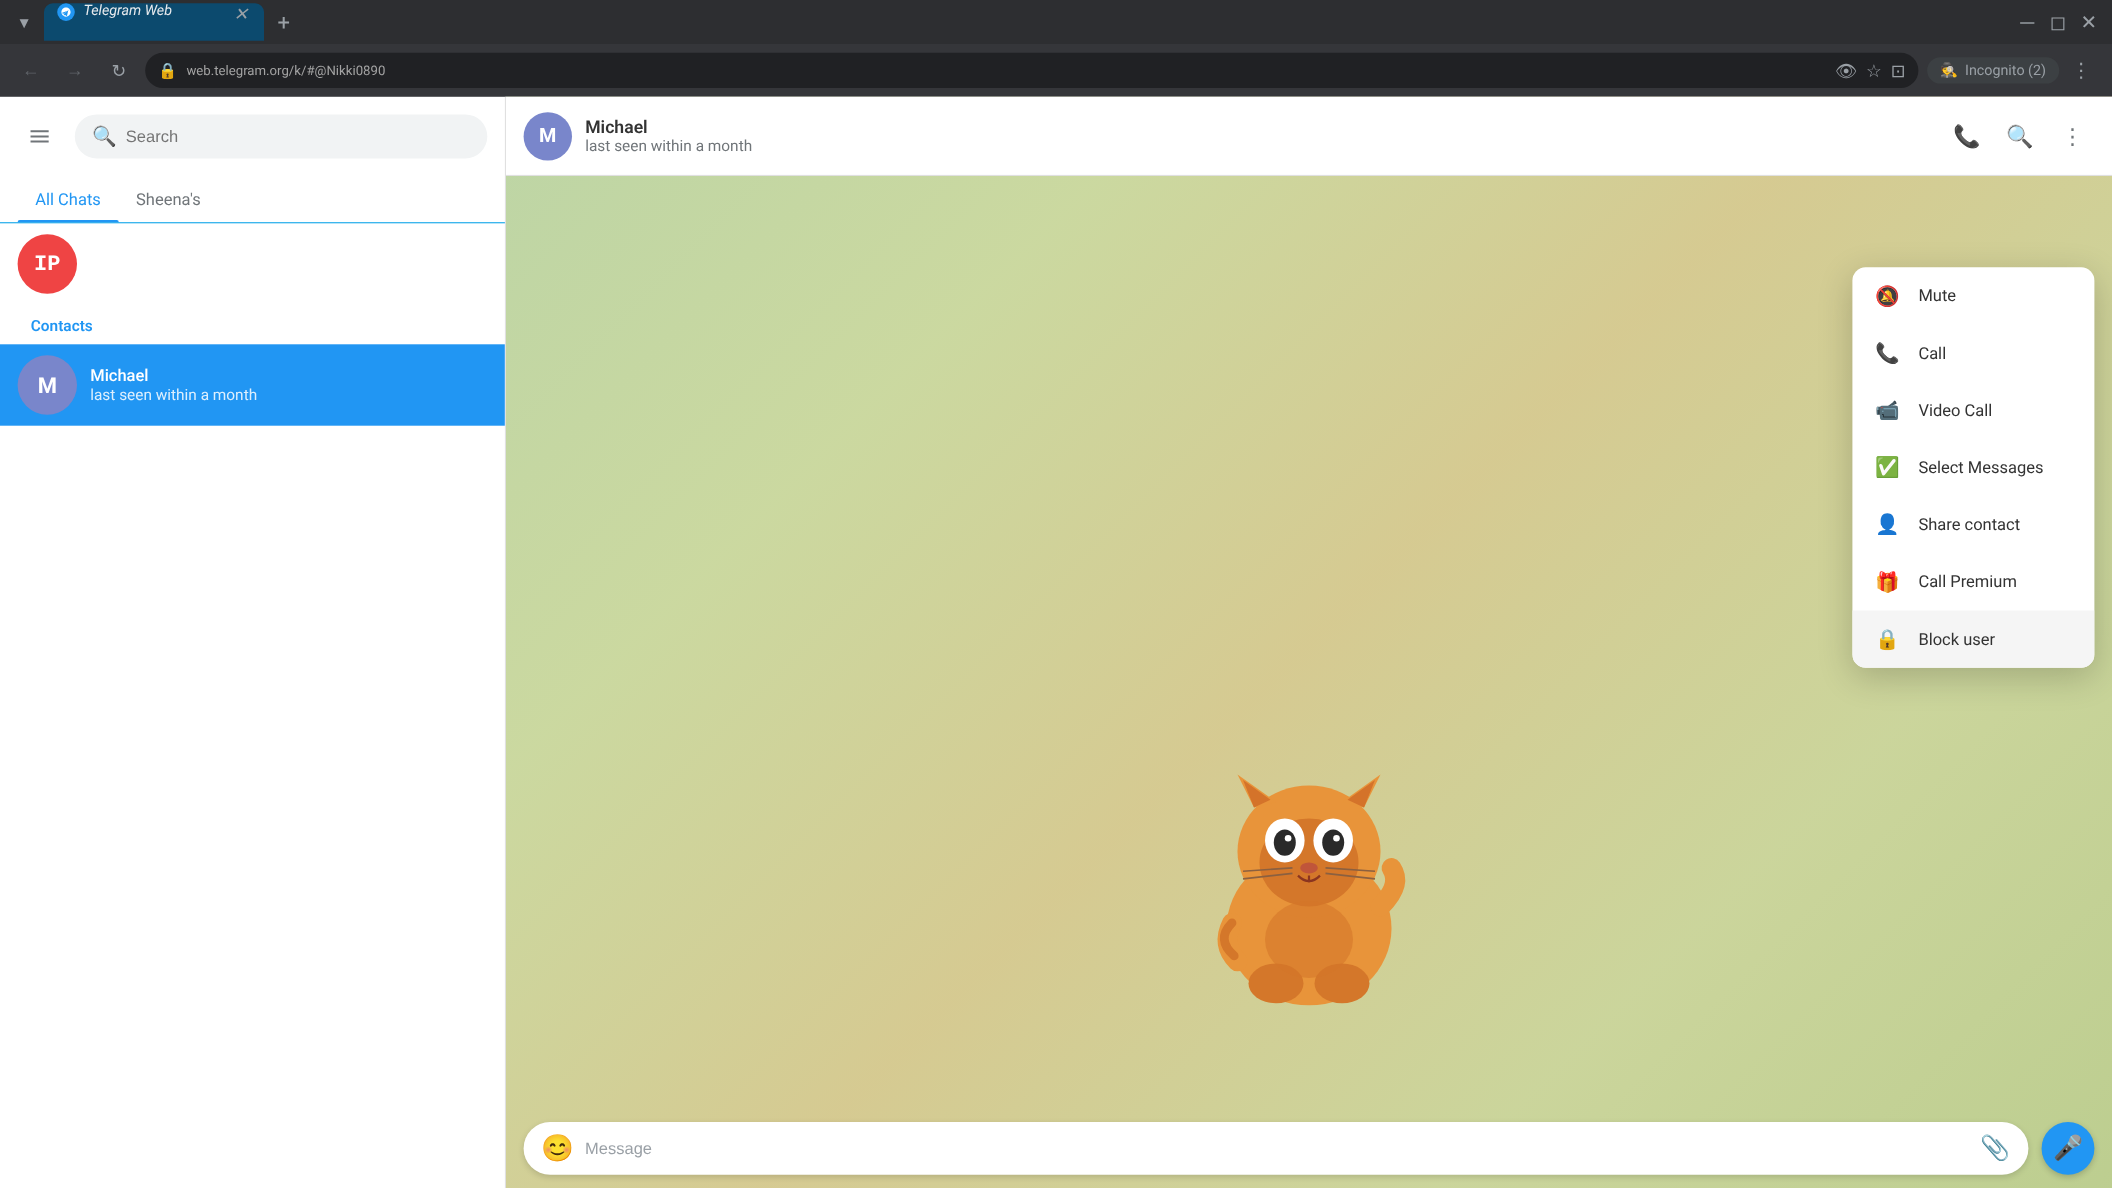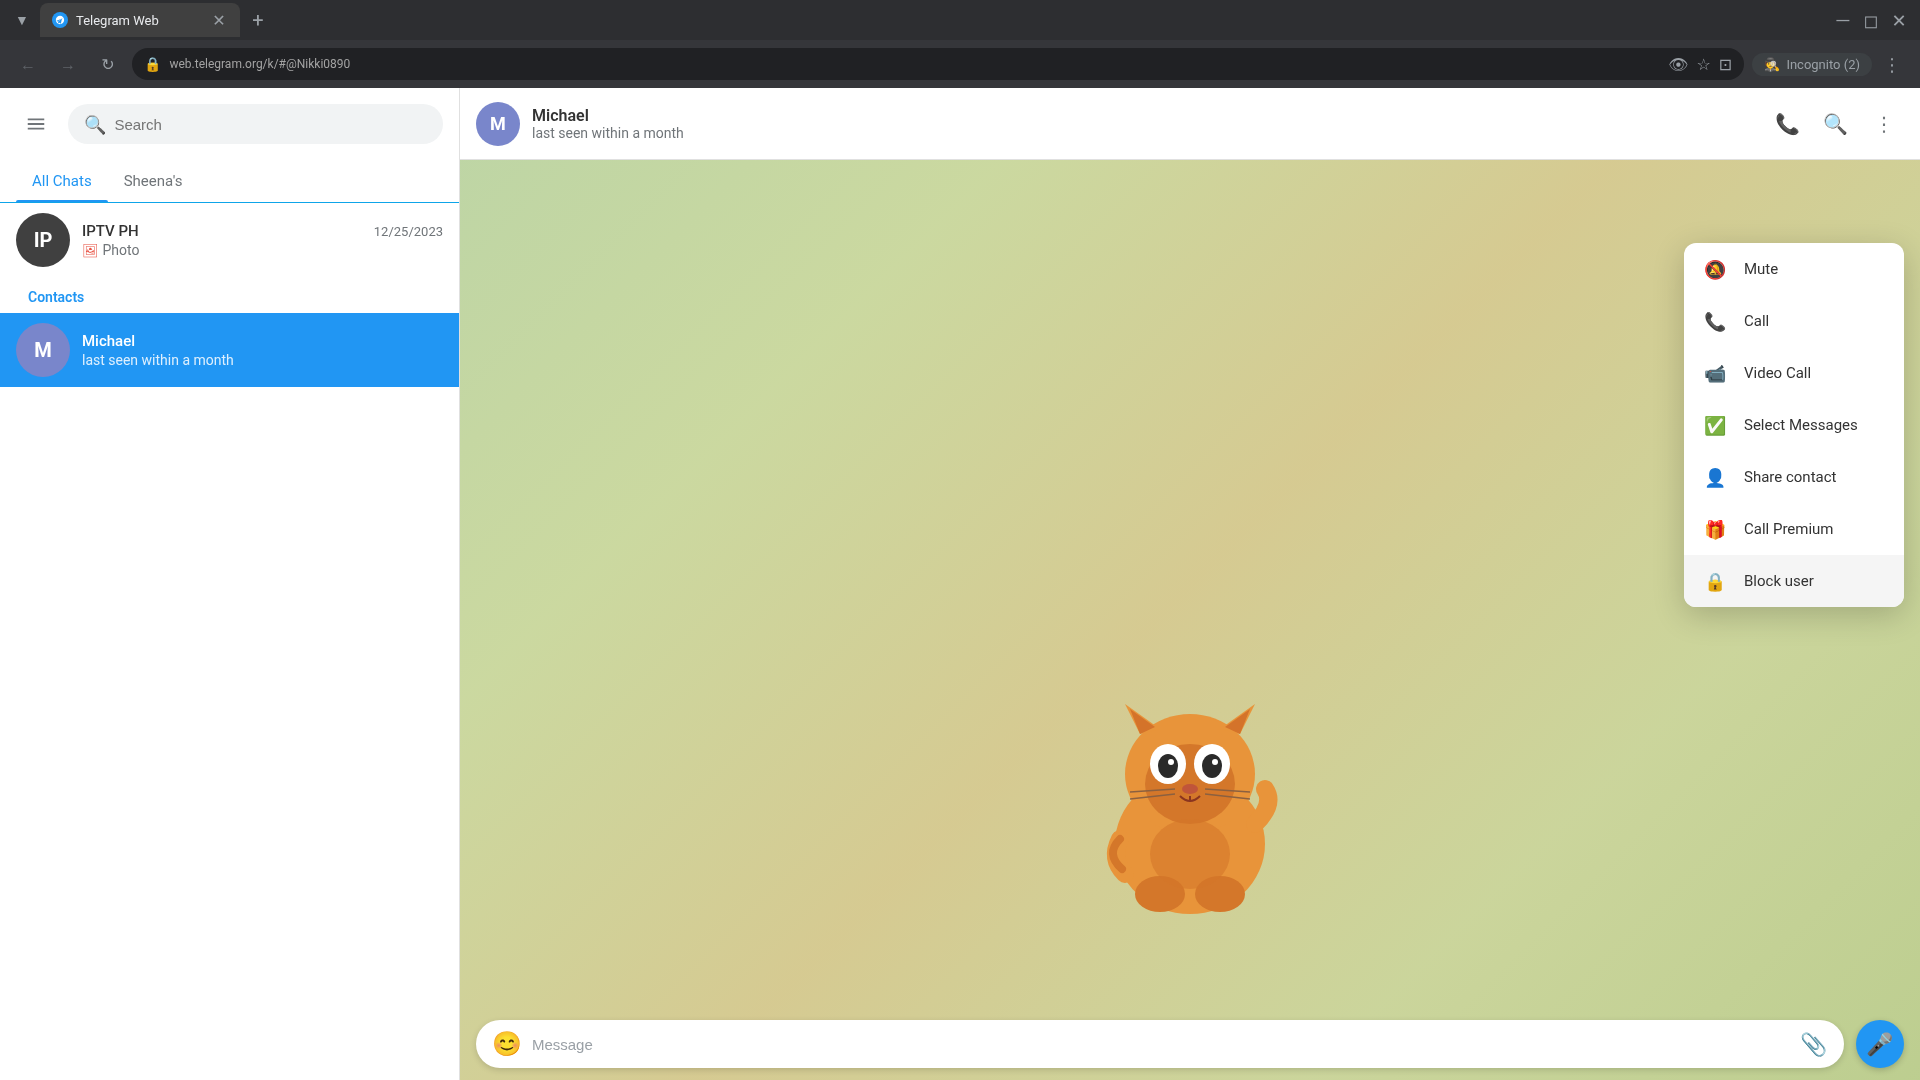--- a/index.html
+++ b/index.html
@@ -3,21 +3,21 @@
   <meta charset="utf-8">
   <style>
     * { margin: 0; padding: 0; box-sizing: border-box; }
     body { width: 1920px; height: 1080px; font-family: -apple-system, BlinkMacSystemFont, 'Segoe UI', Roboto, sans-serif; overflow: hidden; background: #202124; }
 
     
     .browser-chrome { width: 100%; background: #35363a; display: flex; flex-direction: column; }
     .browser-tab-bar { display: flex; align-items: center; height: 40px; background: #2d2e31; padding: 0 8px; gap: 4px; }
     .browser-tab-left { display: flex; align-items: center; gap: 4px; }
     .browser-tab-arrow { width: 28px; height: 28px; border-radius: 50%; display: flex; align-items: center; justify-content: center; color: #9aa0a6; font-size: 14px; cursor: pointer; }
-    .browser-tab { display: flex; align-items: center; background: #404040; border-radius: 8px 8px 0 0; padding: 0 12px; height: 34px; gap: 8px; min-width: 200px; max-width: 240px; }
+    .browser-tab { display: flex; background: #0c4a6e; border-radius: 8px 8px 0 0; padding: 0 12px; height: 34px; gap: 8px; min-width: 200px; max-width: 240px; font-style: italic; }
     .browser-tab-icon { width: 16px; height: 16px; background: #2196F3; border-radius: 50%; display: flex; align-items: center; justify-content: center; }
     .browser-tab-icon svg { width: 10px; height: 10px; fill: white; }
     .browser-tab-title { font-size: 13px; color: #e8eaed; flex: 1; }
     .browser-tab-close { color: #9aa0a6; font-size: 16px; cursor: pointer; width: 18px; height: 18px; display: flex; align-items: center; justify-content: center; border-radius: 50%; }
     .browser-tab-new { width: 28px; height: 28px; display: flex; align-items: center; justify-content: center; color: #9aa0a6; font-size: 20px; cursor: pointer; }
     .browser-tab-spacer { flex: 1; }
     .browser-tab-controls { display: flex; align-items: center; gap: 2px; }
     .browser-tab-ctrl-btn { width: 26px; height: 26px; display: flex; align-items: center; justify-content: center; color: #9aa0a6; font-size: 18px; cursor: pointer; }
 
     .browser-toolbar { display: flex; align-items: center; height: 48px; background: #35363a; padding: 0 12px; gap: 8px; }
@@ -169,32 +169,22 @@
           <span>All Chats</span>
         </div>
         <div class="sidebar-tab">
           <span>Sheena's</span>
         </div>
       </div>
 
       <div class="sidebar-content">
 
         <div class="chat-item">
-          <div class="chat-avatar" style="background:#404040;">
+          <div class="chat-avatar" style="background:#ef4444;font-family:Liberation Mono, monospace;">
             <span>IP</span>
-          </div>
-          <div class="chat-info">
-            <div class="chat-name-row">
-              <span class="chat-name">IPTV PH</span>
-              <span class="chat-date">12/25/2023</span>
-            </div>
-            <div class="chat-preview">
-              <span style="color:#e74c3c; font-size:13px;">🖼</span>
-              <span>Photo</span>
-            </div>
           </div>
         </div>
 
         <div class="contacts-label">Contacts</div>
 
         <div class="chat-item active">
           <div class="chat-avatar" style="background:#7986CB;">
             <span>M</span>
           </div>
           <div class="chat-info">

